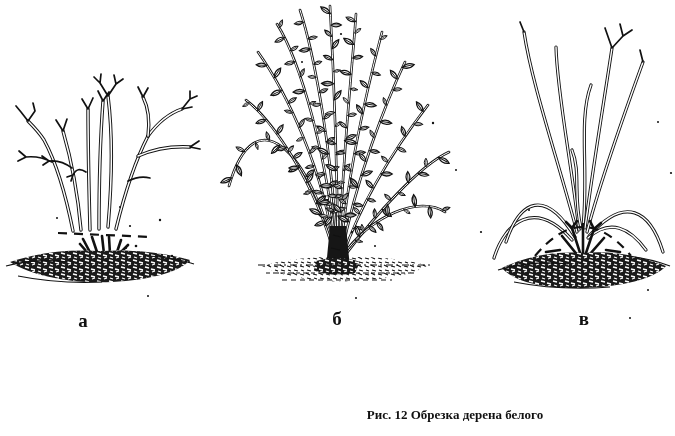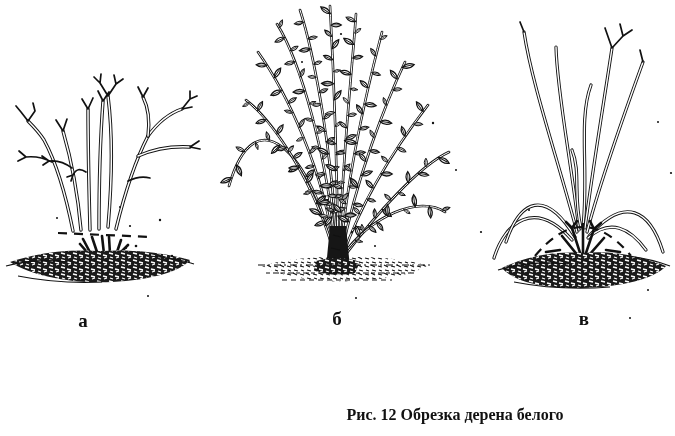--- a/index.html
+++ b/index.html
@@ -6,21 +6,21 @@
   .page{position:relative;width:675px;height:436px;background:#ffffff;color:#111;
         font-family:"Liberation Serif", serif;overflow:hidden;}
   .figure-svg{position:absolute;left:0;top:0;}
   .panel-label{position:absolute;transform:translateX(-50%);font-weight:bold;
                font-size:19px;color:#111;}
   #label-a{left:83px;top:310px;}
   #label-b{left:337px;top:308px;}
   #label-c{left:584px;top:308px;}
   .caption{position:absolute;left:240px;top:368px;width:430px;text-align:center;
            font-weight:bold;color:#111;white-space:pre-wrap;}
-  .caption-title{font-size:16px;line-height:21px;}
+  .caption-title{font-size:13px;line-height:21px;}
   
   .tubeO{fill:none;stroke:#111;stroke-linecap:round;stroke-linejoin:round;}
   .tubeI{fill:none;stroke:#fff;stroke-linecap:round;stroke-linejoin:round;}
   .wA .tubeO{stroke-width:3.4;} .wA .tubeI{stroke-width:1.5;}
   .wB .tubeO{stroke-width:2.6;} .wB .tubeI{stroke-width:1.0;}
   .wC .tubeO{stroke-width:3.2;} .wC .tubeI{stroke-width:1.4;}
   .twig{fill:none;stroke:#111;stroke-width:1.7;stroke-linecap:round;}
   .cut{fill:none;stroke:#111;stroke-width:2.2;stroke-dasharray:9 7;}
   .stub{fill:none;stroke:#111;stroke-width:2.6;stroke-linecap:round;}
   .squig{fill:none;stroke:#111;stroke-width:1.1;}

